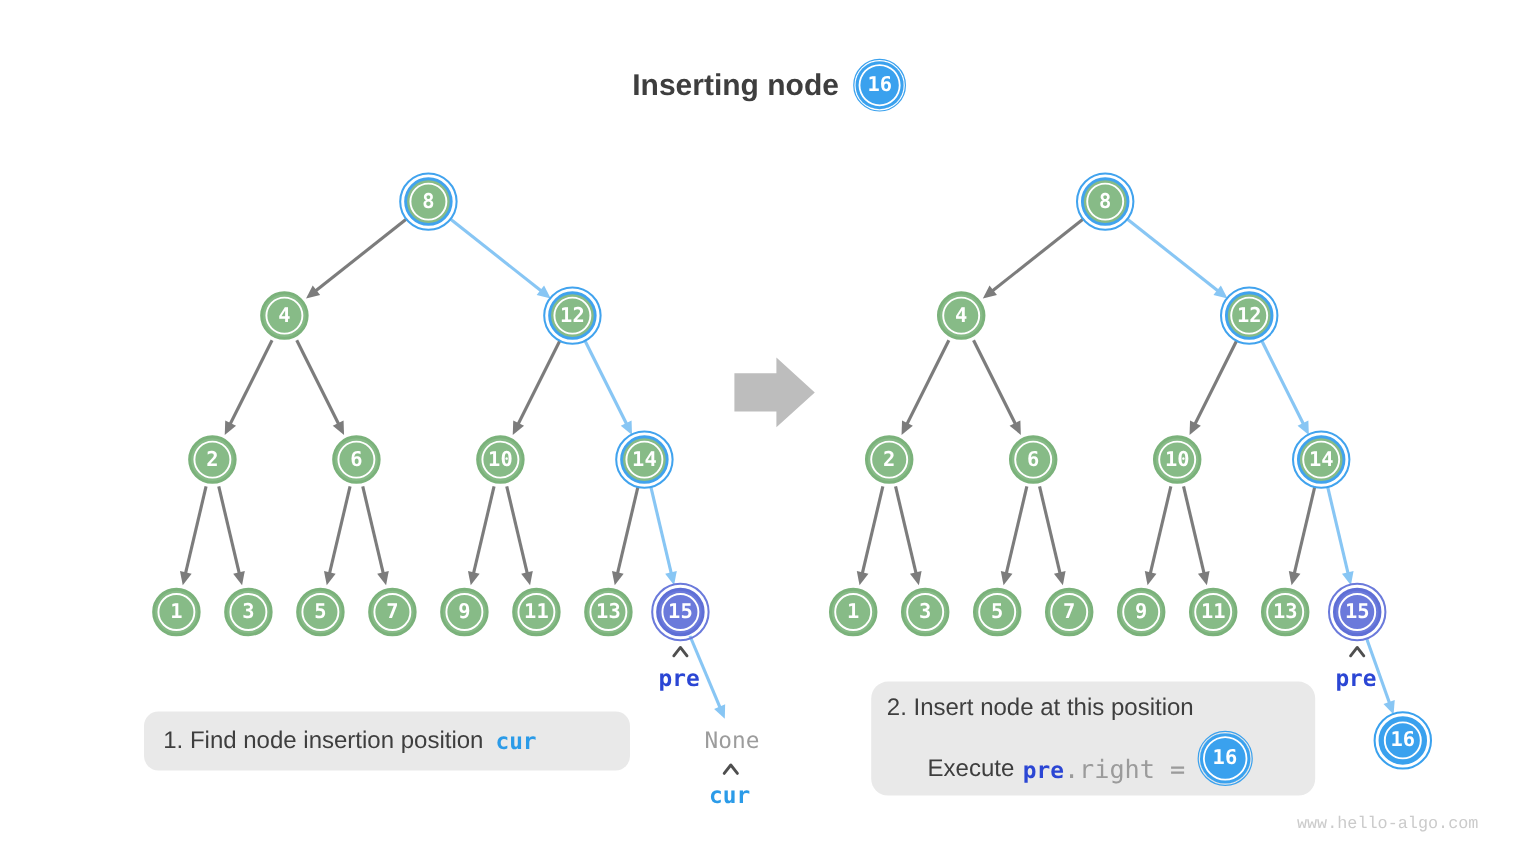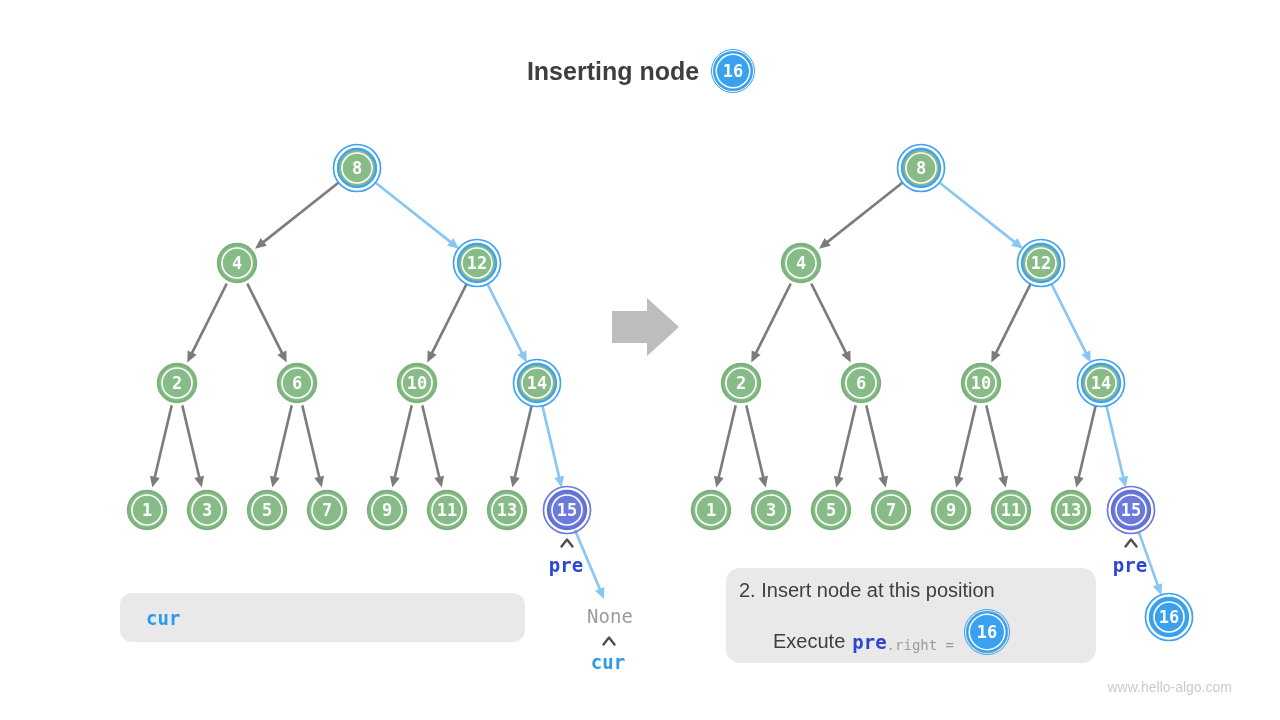--- a/index.html
+++ b/index.html
@@ -24,26 +24,26 @@
             font-size:20px;color:var(--text-dark,#3E3E3E);}
   .caption1 .code{margin-left:10px;font-family:"DejaVu Sans Mono",monospace;
             font-weight:bold;font-size:19px;color:var(--label-cur,#2B9BE8);}
 
   .caption2{position:absolute;left:726px;top:568px;width:370px;height:95px;
             background:var(--box-bg,#E9E9E9);border-radius:14px;box-sizing:border-box;
             padding:11px 0 0 13px;font-size:20px;color:var(--text-dark,#3E3E3E);}
   .caption2 .line2{display:flex;align-items:flex-end;margin-top:9px;margin-left:34px;}
   .code-var{margin-left:7px;font-family:"DejaVu Sans Mono",monospace;
             font-weight:bold;font-size:19px;color:var(--label-pre,#2B46D4);}
-  .code-rest{font-family:"DejaVu Sans Mono",monospace;font-size:14px;
+  .code-rest{font-family:"DejaVu Sans Mono",monospace;font-size:21px;
             color:var(--code-gray,#9B9B9B);margin-right:12px;}
   .caption2 .badge{width:42px;height:42px;}
 
   .watermark{position:absolute;right:48px;top:679px;
-            font-family:Liberation Sans, sans-serif;font-size:14px;
+            font-family:Liberation Mono, monospace;font-size:14px;
             color:var(--watermark-gray,#CBCBCB);}
 </style>
 </head>
 <body>
 
 <div class="stage">
 
   <svg class="diagram" width="1280" height="720">
       <polygon points="612,311 647,311 647,298 679,327 647,356 647,343 612,343" fill="#BDBDBD"></polygon>
       <g>
@@ -344,20 +344,21 @@
     </svg>
 
   <div class="title">
     <span>Inserting node</span>
     <span class="badge">
         <span>16</span>
       </span>
   </div>
 
   <div class="caption1">
+    <span>1. Find node insertion position</span>
     <span class="code">cur</span>
   </div>
 
   <div class="caption2">
     <div>2. Insert node at this position</div>
     <div class="line2">
       <span>Execute</span>
       <span class="code-var">pre</span>
       <span class="code-rest">.right =</span>
       <span class="badge">

